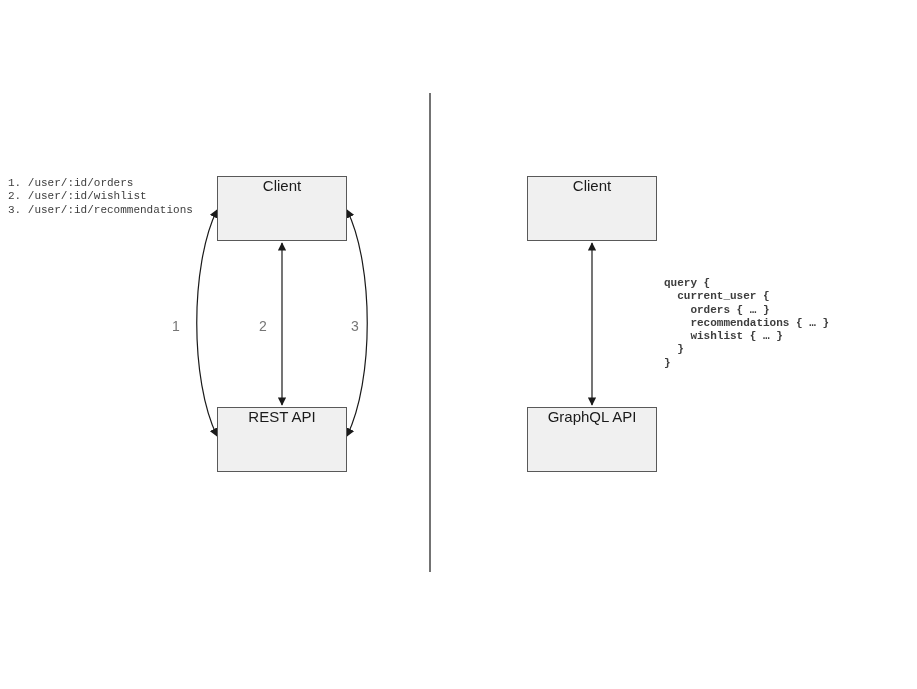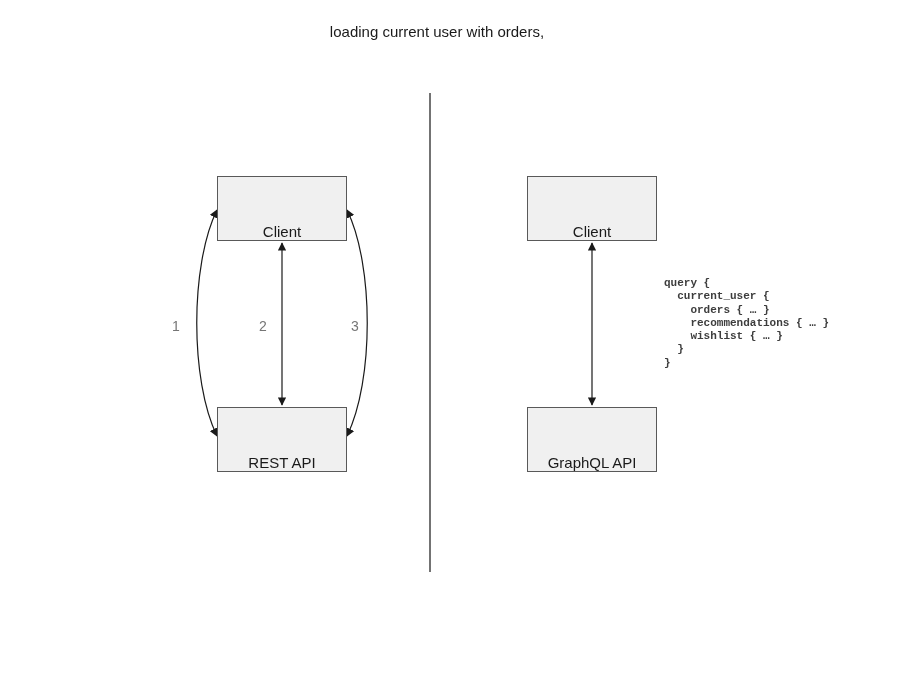--- a/index.html
+++ b/index.html
@@ -35,21 +35,21 @@
     background: #737373;
   }
   .node-box {
     position: absolute;
     width: 130px;
     height: 65px;
     background: #f0f0f0;
     border: 1.5px solid #595959;
     box-sizing: border-box;
     display: flex;
-    align-items: flex-end;
+    align-items: flex-start;
     justify-content: center;
     font-size: 15px;
     color: #1a1a1a;
   }
   .box-client-rest    { left: 217px; top: 176px; }
   .box-api-rest       { left: 217px; top: 407px; }
   .box-client-graphql { left: 527px; top: 176px; }
   .box-api-graphql    { left: 527px; top: 407px; }
   .code {
     position: absolute;
@@ -82,37 +82,39 @@
     stroke: #1a1a1a;
     stroke-width: 1.2;
   }
 </style>
 </head>
 <body>
 
 <div class="canvas">
 
   <div class="title">
-    <div>loading current user with orders,</div>
   </div>
 
   <div class="divider"></div>
 
   <svg class="arrows" viewBox="0 0 917 689">
     <defs>
       <marker id="ah" viewBox="0 0 10 10" refX="9" refY="5" markerWidth="7" markerHeight="7" orient="auto-start-reverse">
         <path d="M0,0 L10,5 L0,10 z" style="fill:#1a1a1a; stroke:none;"></path>
       </marker>
     </defs>
     <path d="M 217,210 C 190,265 190,381 217,436" marker-start="url(#ah)" marker-end="url(#ah)"></path>
     <path d="M 282,243 L 282,405" marker-start="url(#ah)" marker-end="url(#ah)"></path>
     <path d="M 347,210 C 374,265 374,381 347,436" marker-start="url(#ah)" marker-end="url(#ah)"></path>
     <path d="M 592,243 L 592,405" marker-start="url(#ah)" marker-end="url(#ah)"></path>
   </svg>
 
+  <div class="code code-endpoints">1. /user/:id/orders
+2. /user/:id/wishlist
+3. /user/:id/recommendations</div>
 
   <div class="node-box box-client-rest">
     <span>Client</span>
   </div>
 
   <div class="node-box box-api-rest">
     <span>REST API</span>
   </div>
 
   <span class="arrow-label label-1">1</span>

